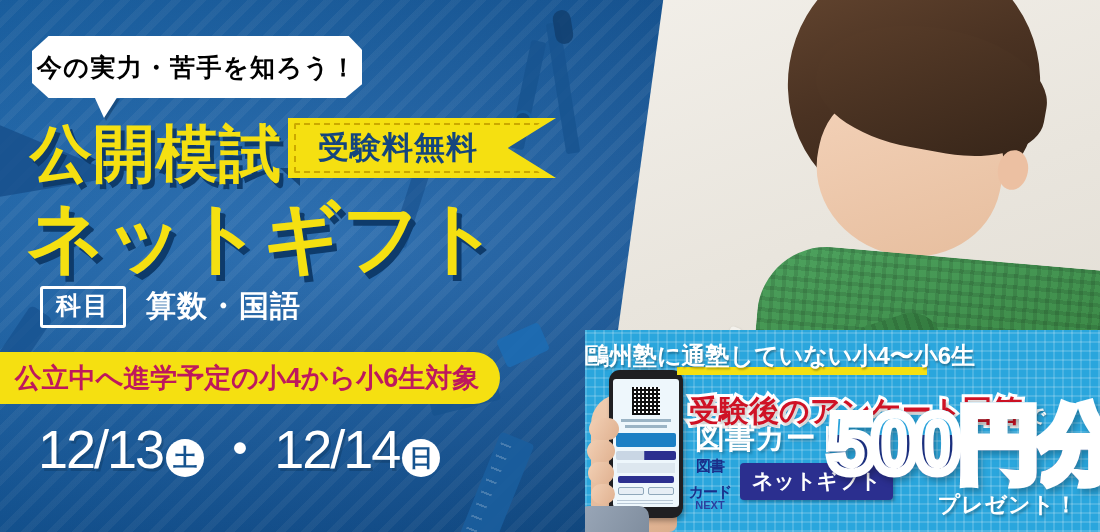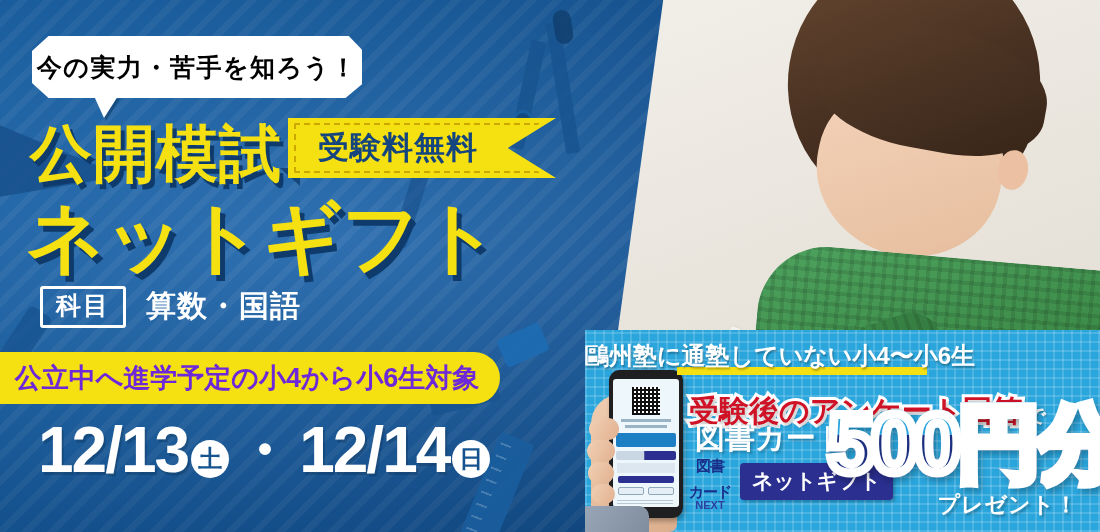--- a/index.html
+++ b/index.html
@@ -264,32 +264,32 @@
   
   .pill{
     position:absolute; left:-40px; top:352px;
     width:540px; height:52px;
     background:#f5e011;
     border-radius:26px;
     display:flex; align-items:center; justify-content:center;
     padding-left:34px;
   }
   .pill-txt{
-    color:#6d28d9; font-weight:bold; font-size:27px;
+    color:#be185d; font-weight:bold; font-size:27px;
     letter-spacing:0px; white-space:nowrap;
   }
 
   
   .dates{
     position:absolute; left:38px; top:418px;
     display:flex; align-items:center;
     white-space:nowrap;
   }
   .dnum{
-    color:#ffffff; font-weight:bold; font-size:64px;
+    color:#ffffff; font-weight:normal; font-size:54px;
     letter-spacing:-2px; line-height:1;
     text-shadow:2px 3px 0 rgba(8,38,70,.28);
   }
   .dow{
     display:inline-flex; align-items:center; justify-content:center;
     width:38px; height:38px; border-radius:50%;
     background:#ffffff; color:#15538f;
     font-weight:bold; font-size:24px;
     margin:18px 0 0 3px;
   }

